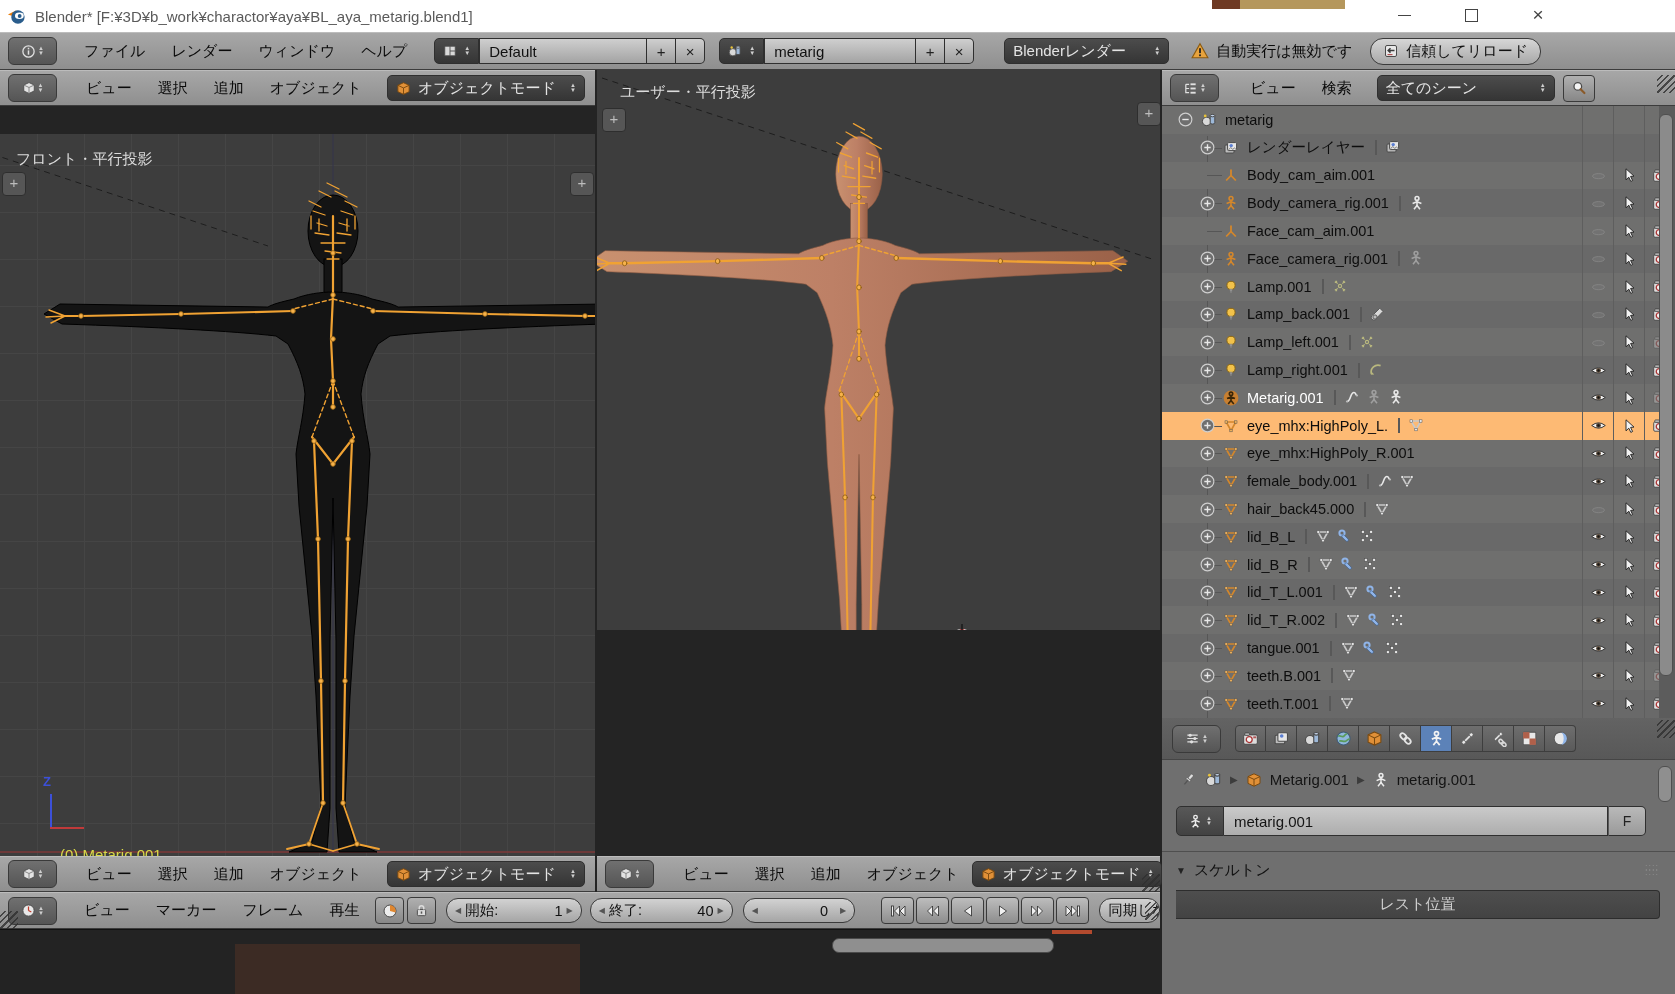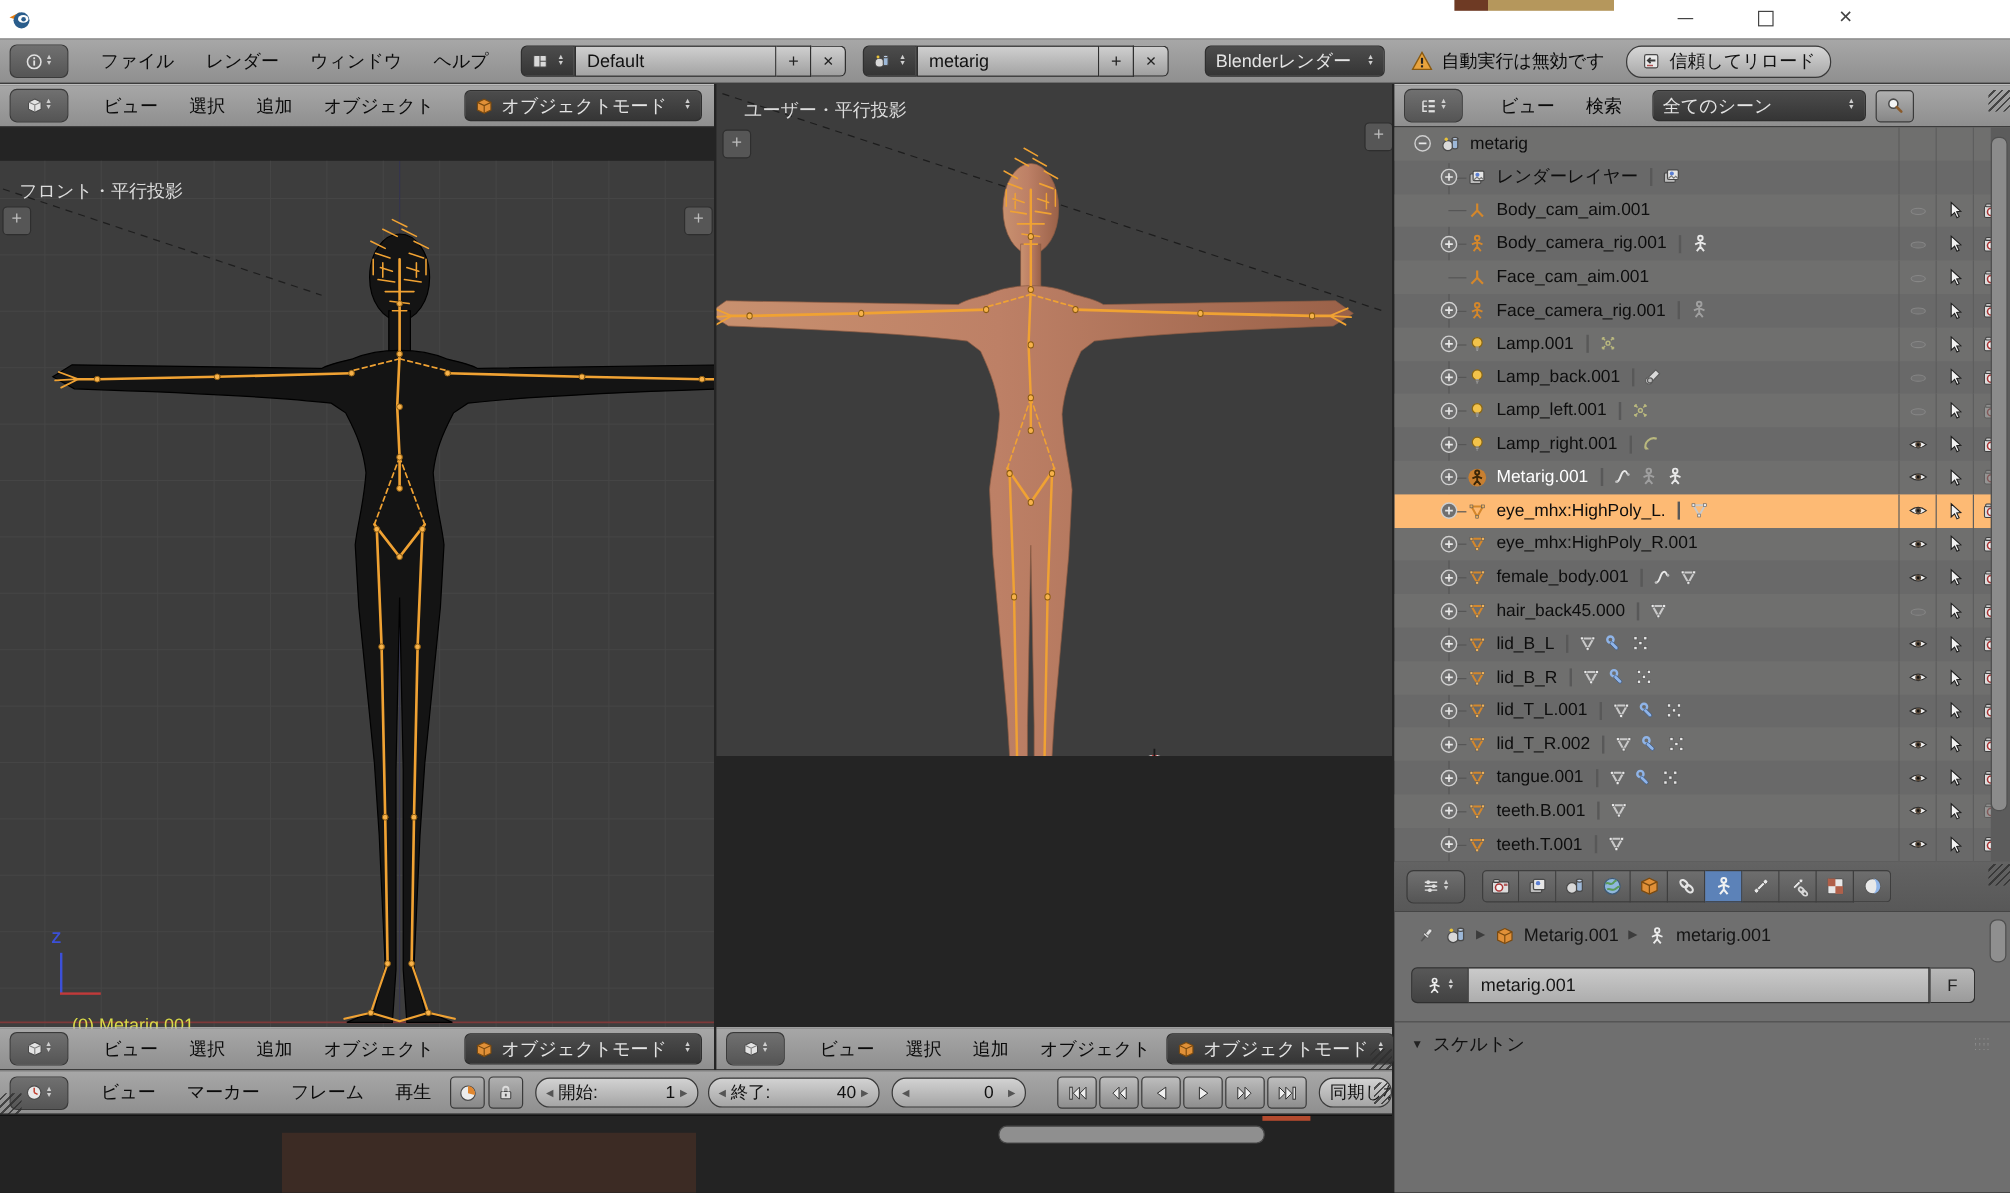--- a/index.html
+++ b/index.html
@@ -175,20 +175,21 @@
 
   <div class="titlebar">
     <span class="logo">
       <svg width="21" height="21" viewBox="0 0 22 22">
           <path d="M2,9 L11,4.5 L8.5,11 Z" fill="#e87d0d"></path>
           <circle cx="12.5" cy="11.5" r="7" fill="#2a5d8c"></circle>
           <ellipse cx="14" cy="10.2" rx="4.6" ry="3.4" fill="#ffffff"></ellipse>
           <circle cx="14.3" cy="10.5" r="2" fill="#2a5d8c"></circle>
         </svg>
     </span>
+    <span class="title">Blender* [F:¥3D¥b_work¥charactor¥aya¥BL_aya_metarig.blend1]</span>
     <div class="deco1"></div>
     <div class="deco2"></div>
     <div class="winbtn min">
         <span class="minglyph"></span>
       </div>
     <div class="winbtn max">
         <span class="maxglyph"></span>
       </div>
     <div class="winbtn close">×</div>
   </div>
@@ -231,21 +232,21 @@
               <ellipse cx="11.5" cy="3.6" rx="2.3" ry="1.2" fill="#c4d4ea" stroke="#4a4a4a"></ellipse>
               <circle cx="4.2" cy="4" r="1.4" fill="#e8c23a"></circle>
             </svg>
           </span>
         <span class="spin">▲<br>▼</span>
       </div>
       <div class="lightfld" style="width:152px;">metarig</div>
       <div class="sqbtn">+</div>
       <div class="sqbtn r-r">×</div>
     </div>
-    <div class="darksel" style="margin-left:30px;width:150px;">
+    <div class="darksel" style="margin-left:30px;width:165px;">
       <span>Blenderレンダー</span>
       <span class="spin" style="margin-left:auto">▲<br>▼</span>
     </div>
     <div class="warn">
       <span>
           <svg width="18" height="18" viewBox="0 0 16 16">
             <path d="M8,1.5 L15,14 H1 Z" fill="#e8a33d" stroke="#8a5a10"></path>
             <rect x="7.2" y="5.5" width="1.6" height="4.4" fill="#222"></rect>
             <rect x="7.2" y="11" width="1.6" height="1.6" fill="#222"></rect>
           </svg>
@@ -1902,15 +1903,16 @@
       <div class="namefld">metarig.001</div>
       <div class="fbtn">F</div>
     </div>
     <div class="psep"></div>
     <div class="panelhdr">
       <span class="tri">▼</span>
       <span>スケルトン</span>
       <span class="gripdots">::::<br>::::</span>
     </div>
     <div class="posebtns">
+      <div class="rest">レスト位置</div>
     </div>
   </div>
 
 </div>
 </body></html>

